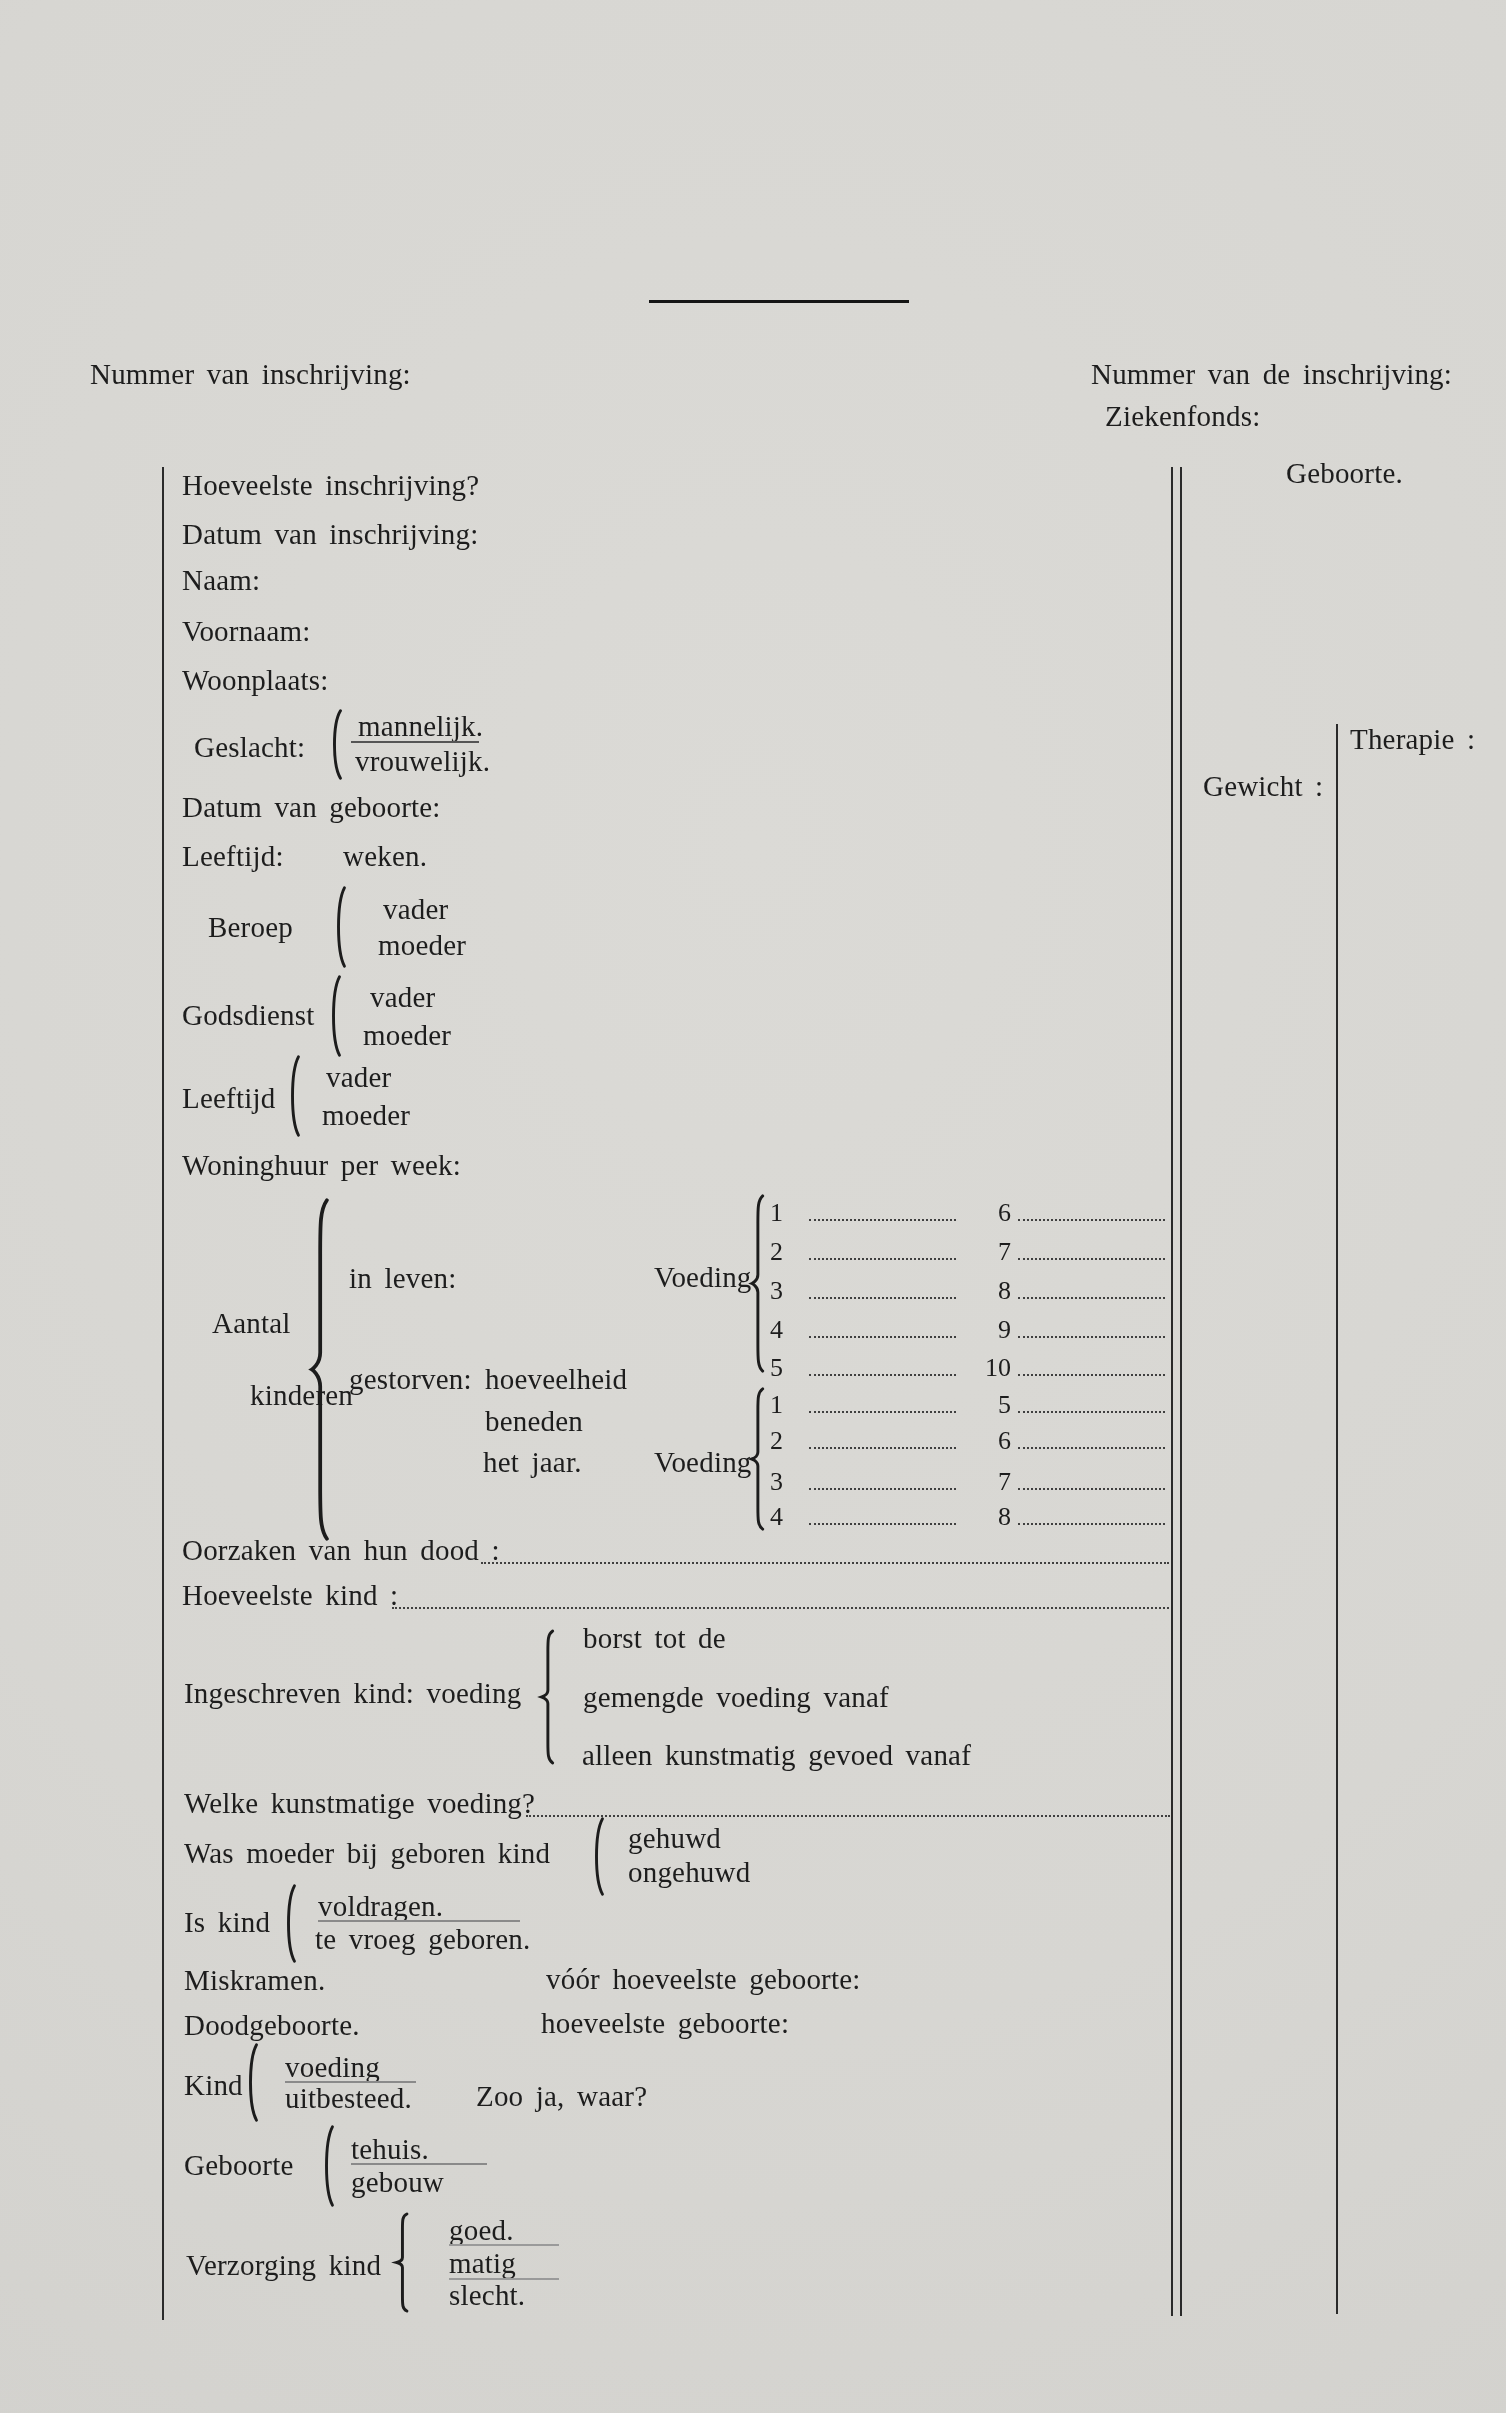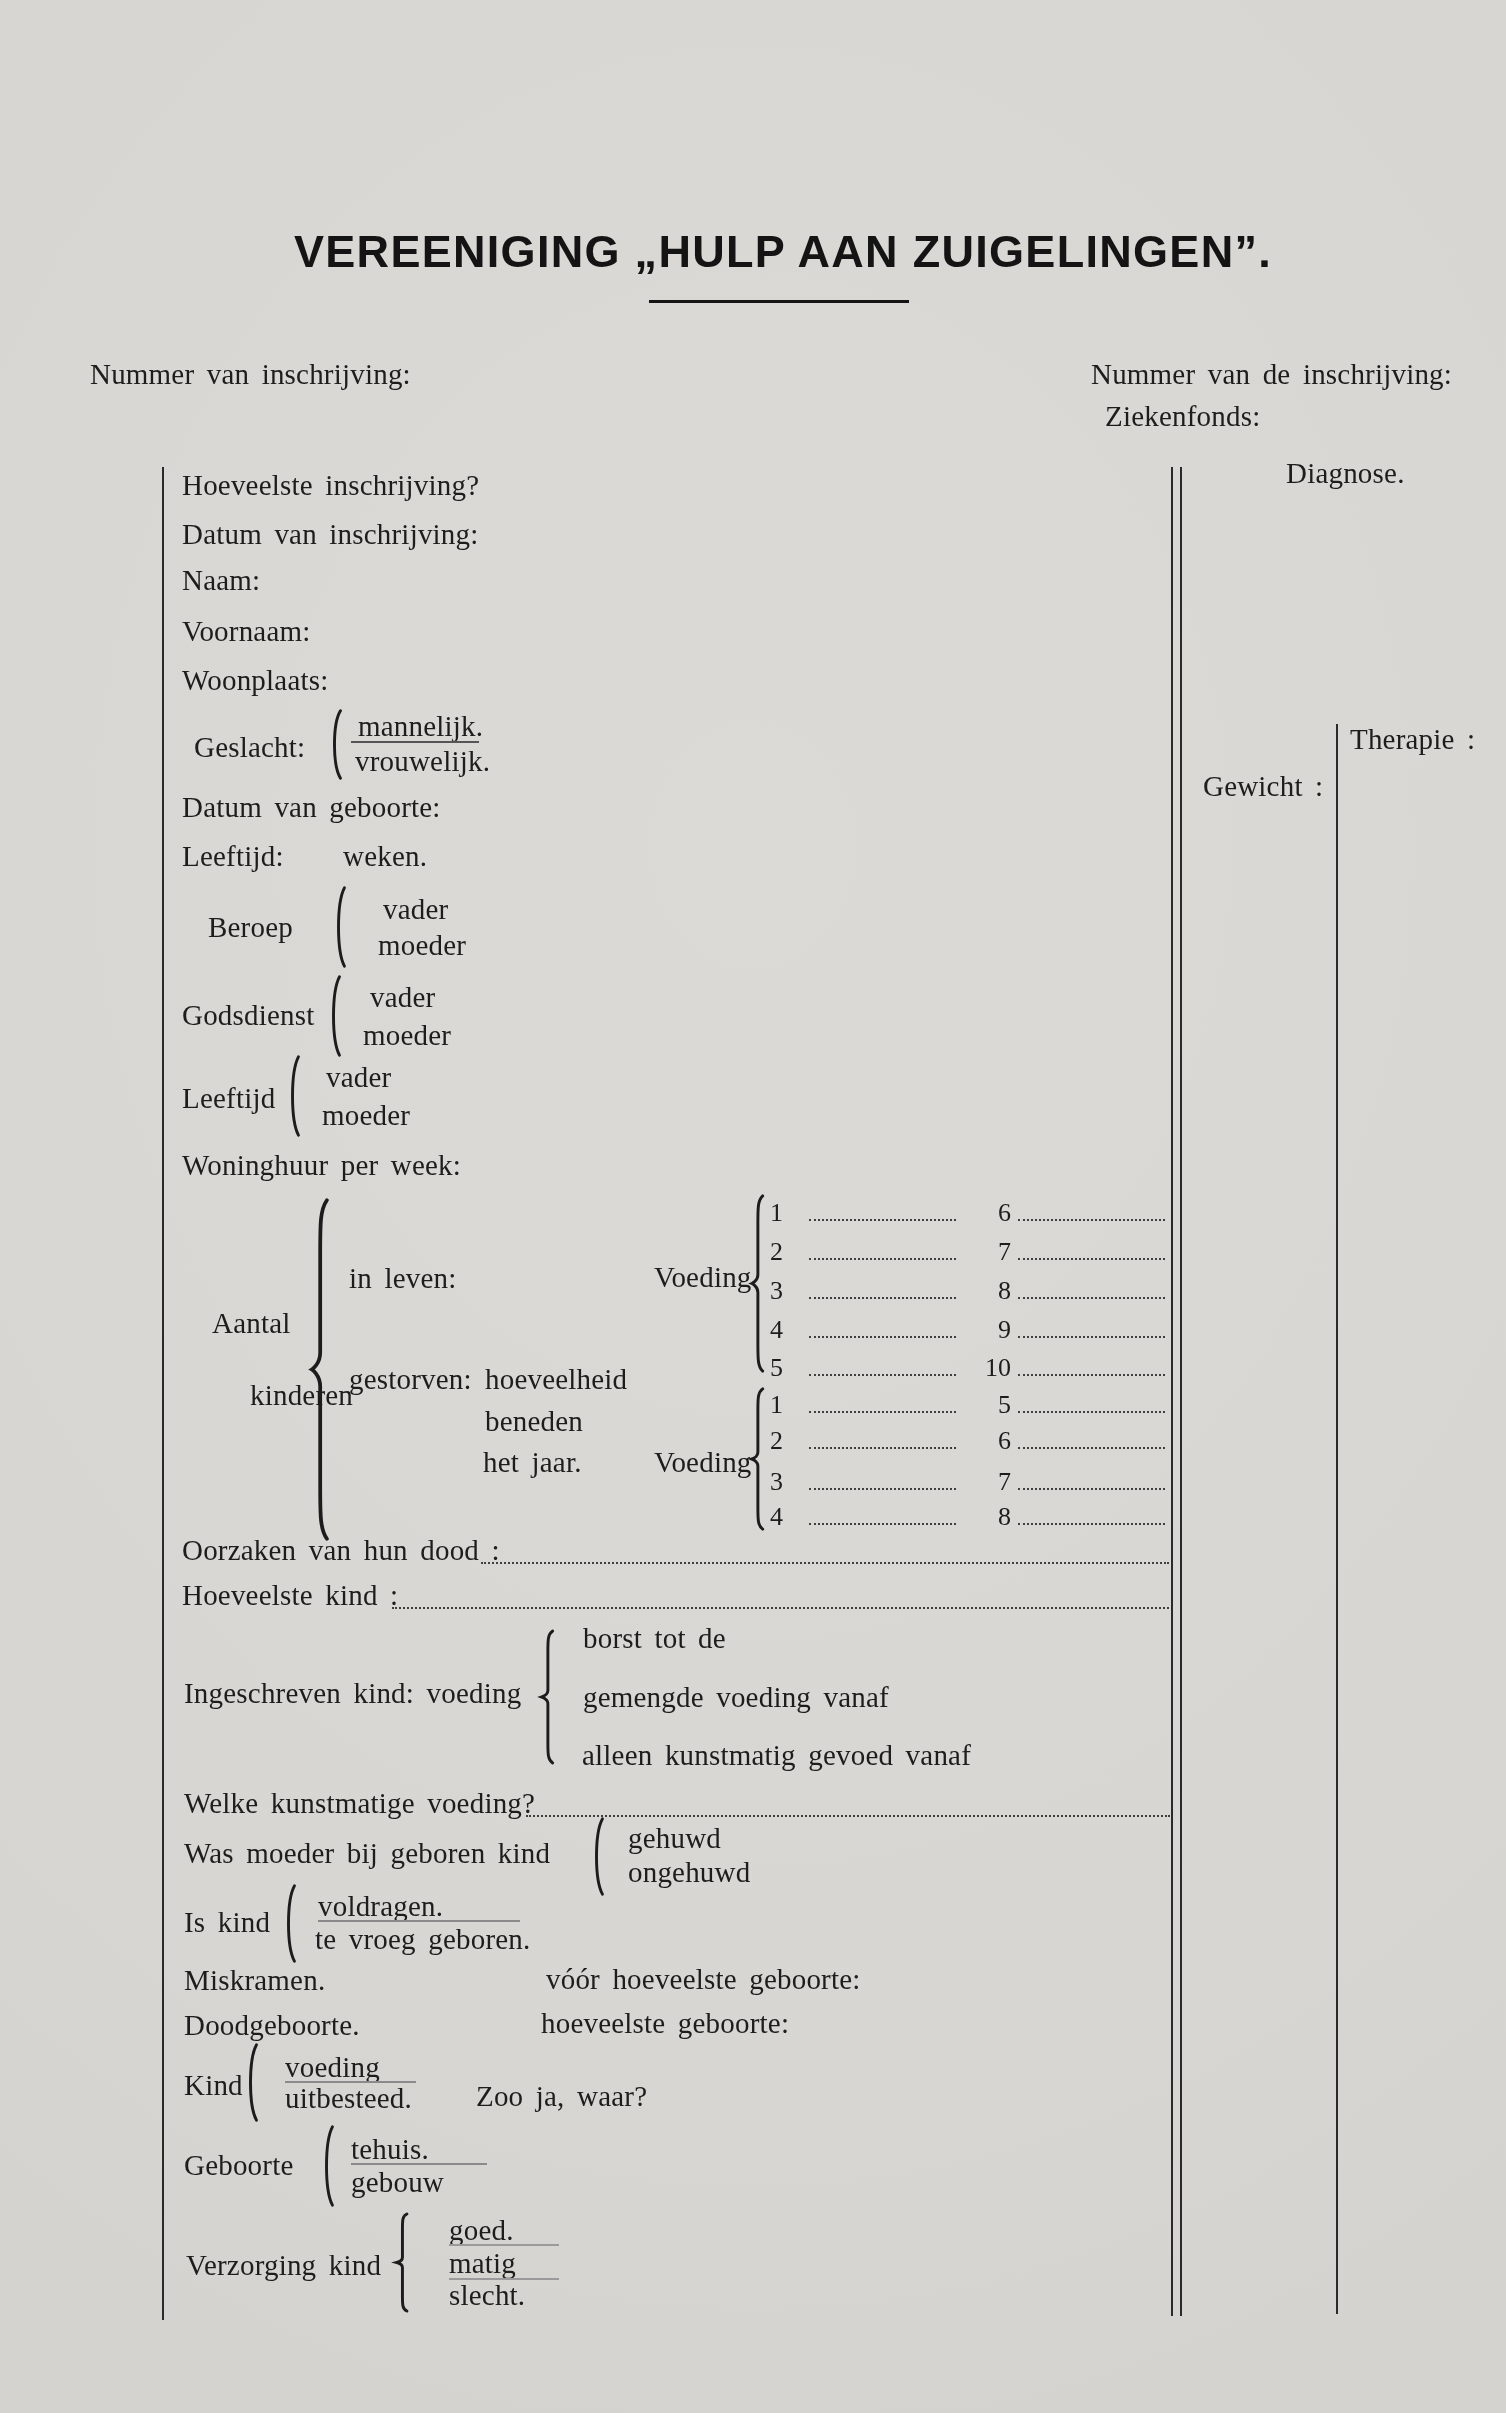--- a/index.html
+++ b/index.html
@@ -25,32 +25,31 @@
   .nr { width:47px; flex:none; text-align:right; margin-left:8.4px; }
   .lead { border-bottom:2.5px dotted #3f3f3f; margin:0 0 8.4px 6.7px; height:8.4px; }
   .l1 { width:147px; flex:none; }
   .l2 { flex:1; }
 </style>
 </head>
 <body>
 
 <div class="page">
 
-  <div class="title">VEREENIGING „HULP AAN ZUIGELINGEN”.</div>
   <div class="titlerule"></div>
   <div class="t" style="left:90px; top:356px;">Nummer van inschrijving:</div>
   <div class="t" style="left:1091px; top:356px;">Nummer van de inschrijving:</div>
   <div class="t" style="left:1105px; top:398px;">Ziekenfonds:</div>
 
   <div class="vline" style="left:162px; top:467px; height:1853px;"></div>
   <div class="vline" style="left:1171px; top:467px; height:1849px;"></div>
   <div class="vline" style="left:1180px; top:467px; height:1849px;"></div>
   <div class="vline" style="left:1336px; top:724px; height:1590px;"></div>
 
-  <div class="t" style="left:1286px; top:455px;">Diagnose.</div>
+  <div class="t" style="left:1286px; top:455px;">Geboorte.</div>
   <div class="t" style="left:1350px; top:721px;">Therapie :</div>
   <div class="t" style="left:1203px; top:768px;">Gewicht :</div>
 
   <div class="t" style="left:182px; top:467px;">Hoeveelste inschrijving?</div>
   <div class="t" style="left:182px; top:516px;">Datum van inschrijving:</div>
   <div class="t" style="left:182px; top:562px;">Naam:</div>
   <div class="t" style="left:182px; top:613px;">Voornaam:</div>
   <div class="t" style="left:182px; top:662px;">Woonplaats:</div>
 
   <div class="t" style="left:194px; top:729px;">Geslacht:</div>

